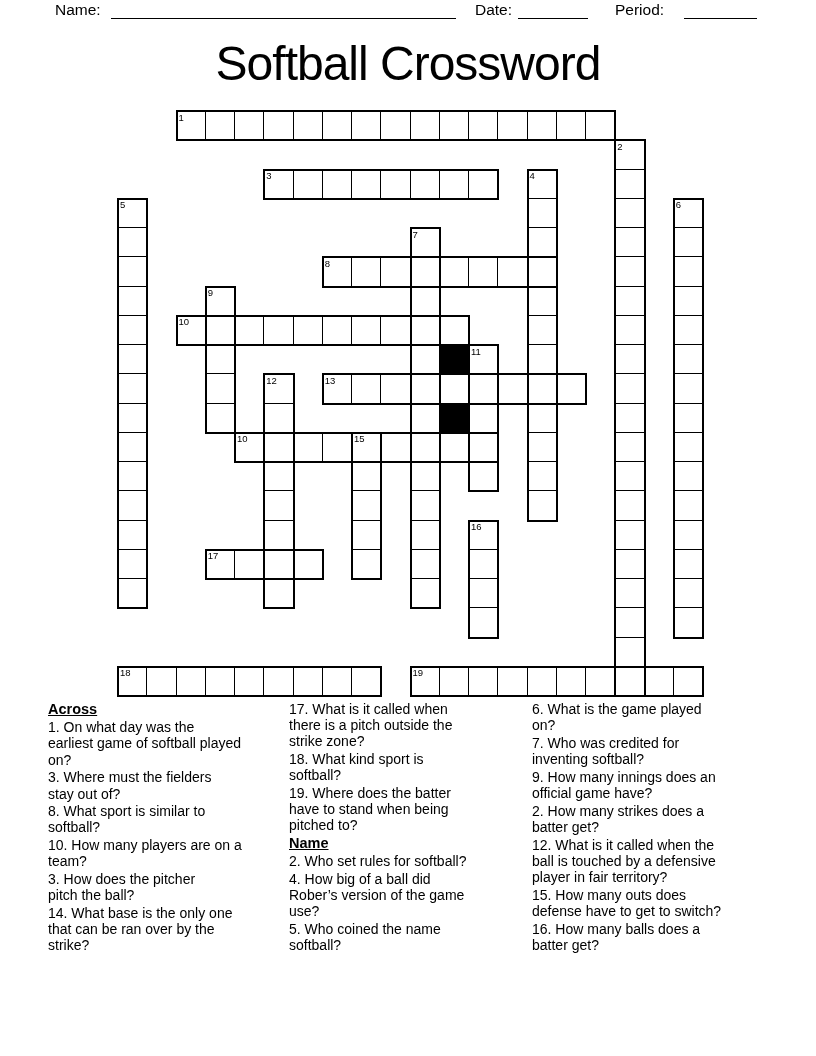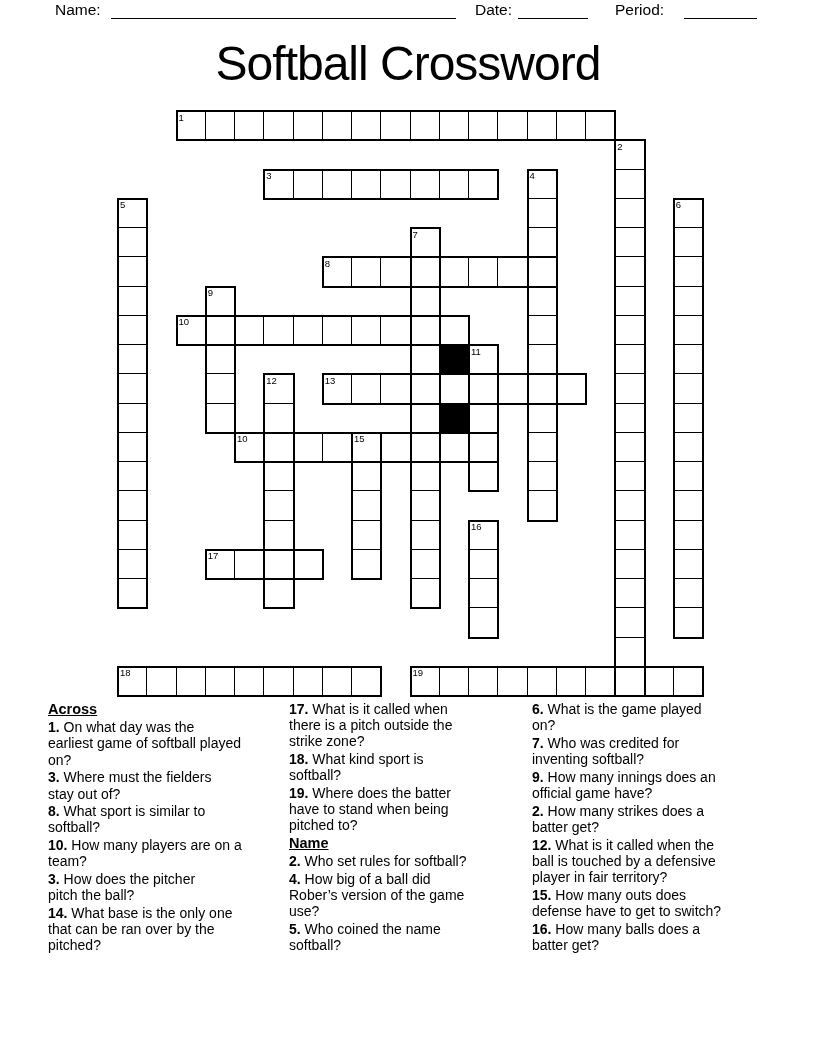--- a/index.html
+++ b/index.html
@@ -26,21 +26,21 @@
 
   
   .cluecol{position:absolute;top:668px;margin-top:33px;}
   #cluecol1{left:48px;}
   #cluecol2{left:289px;}
   #cluecol3{left:532px;}
   .clhead{font-size:14.5px;font-weight:bold;text-decoration:underline;
           line-height:16.2px;margin:0 0 2px 0;}
   .clue{margin:0 0 1.5px 0;}
   .cline{font-size:14px;line-height:16.2px;white-space:nowrap;}
-  .cline .num{font-weight:bold;}
+  .cline .num{font-weight:normal;}
 </style>
 </head>
 <body>
 
 <span class="hdr-label" style="left:55px">Name:</span>
 <span class="hdr-line" style="left:111px;width:345px"></span>
 <span class="hdr-label" style="left:475px">Date:</span>
 <span class="hdr-line" style="left:518px;width:70px"></span>
 <span class="hdr-label" style="left:615px">Period:</span>
 <span class="hdr-line" style="left:684px;width:73px"></span>
@@ -278,21 +278,21 @@
       <div class="cline"><span class="num">10.</span> How many players are on a</div>
       <div class="cline">team?</div>
     </div>
     <div class="clue">
       <div class="cline"><span class="num">3.</span> How does the pitcher</div>
       <div class="cline">pitch the ball?</div>
     </div>
     <div class="clue">
       <div class="cline"><span class="num">14.</span> What base is the only one</div>
       <div class="cline">that can be ran over by the</div>
-      <div class="cline">pitched?</div>
+      <div class="cline">strike?</div>
     </div>
   </div>
 <div id="cluecol2" class="cluecol">
     <div class="clue">
       <div class="cline"><span class="num">17.</span> What is it called when</div>
       <div class="cline">there is a pitch outside the</div>
       <div class="cline">strike zone?</div>
     </div>
     <div class="clue">
       <div class="cline"><span class="num">18.</span> What kind sport is</div>

